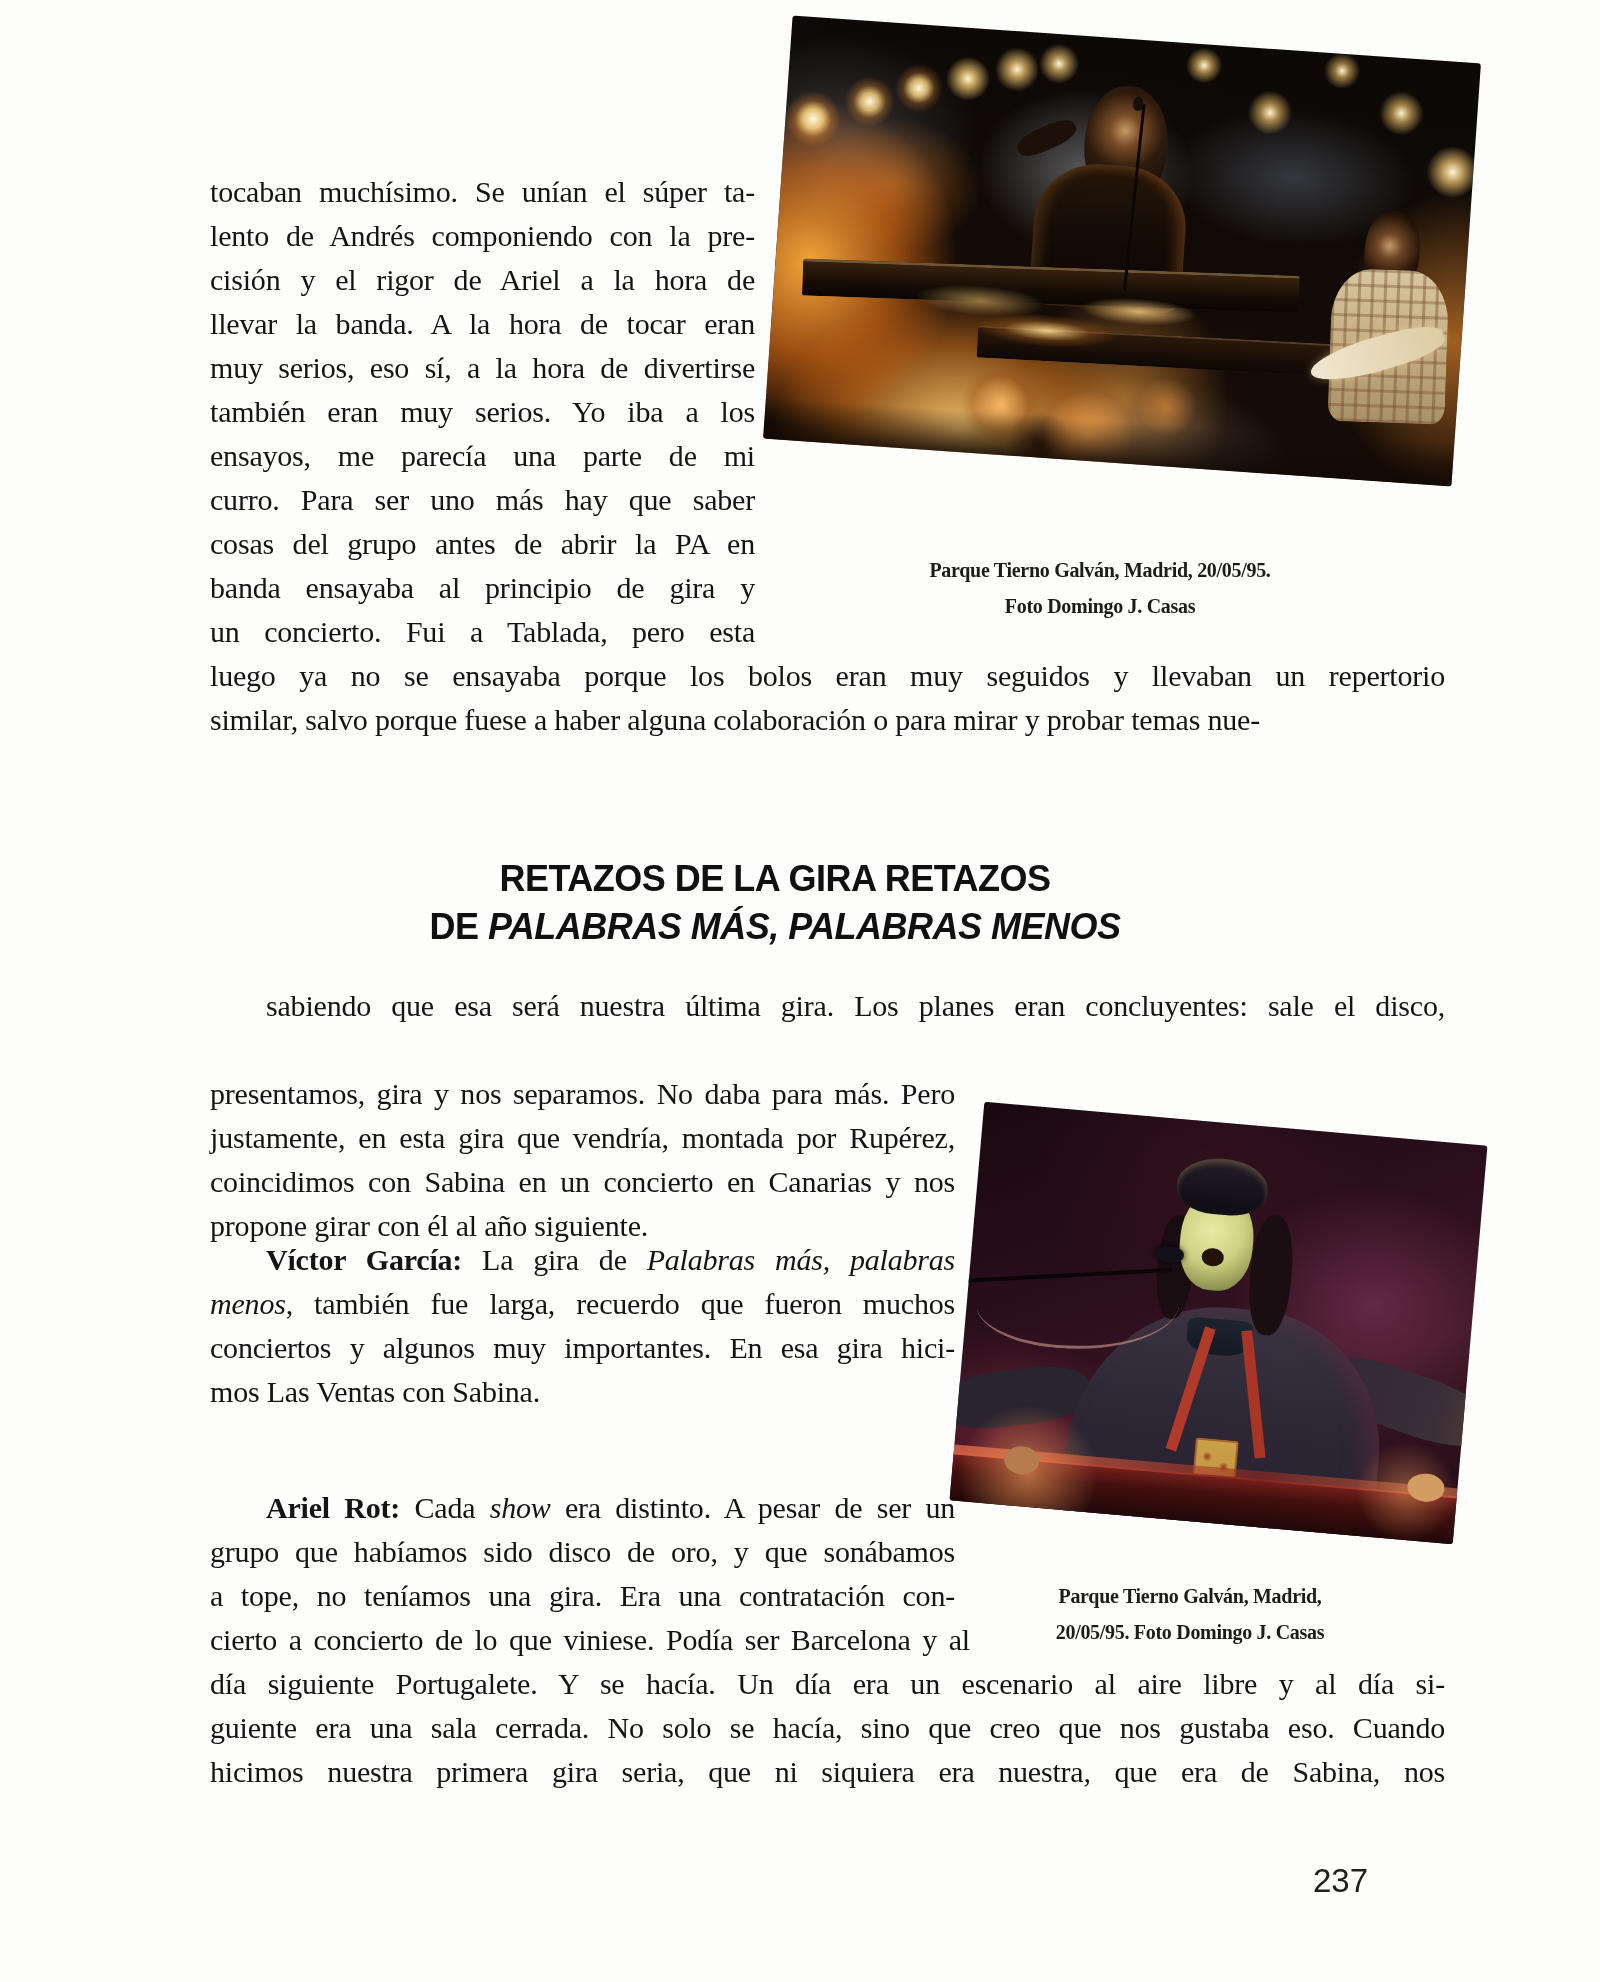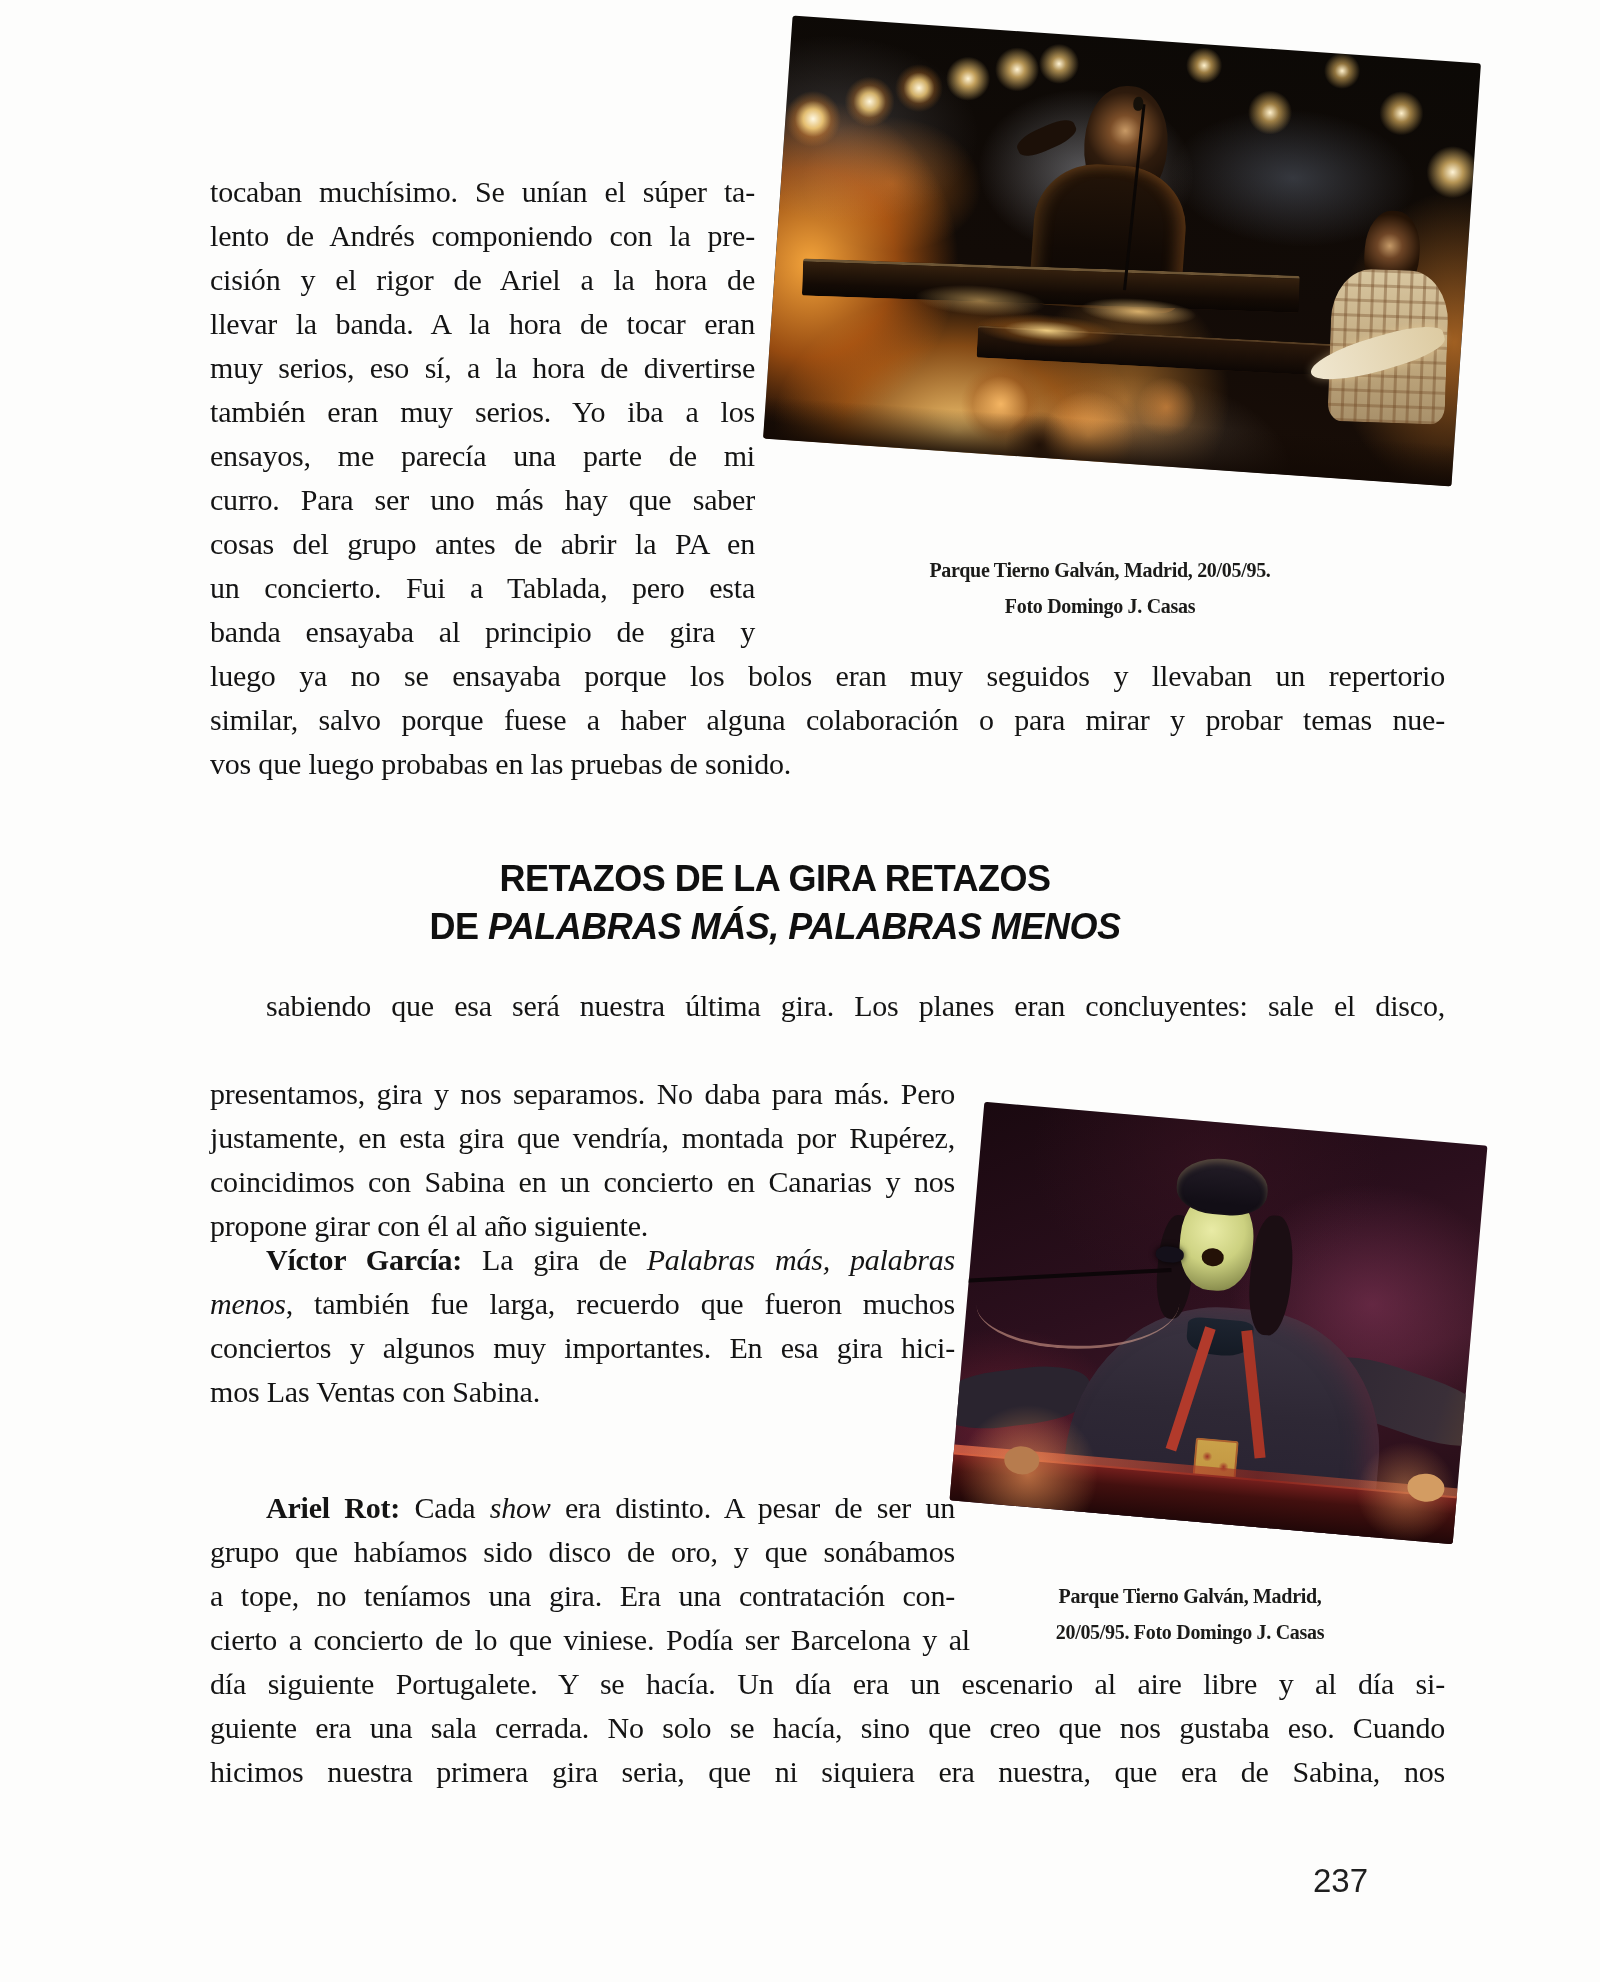--- a/index.html
+++ b/index.html
@@ -175,28 +175,27 @@
   <div class="textblock flow" style="left:210px;top:170px;width:545px;">
       <div class="tline"><span>tocaban muchísimo. Se unían el súper ta-</span></div>
       <div class="tline"><span>lento de Andrés componiendo con la pre-</span></div>
       <div class="tline"><span>cisión y el rigor de Ariel a la hora de</span></div>
       <div class="tline"><span>llevar la banda. A la hora de tocar eran</span></div>
       <div class="tline"><span>muy serios, eso sí, a la hora de divertirse</span></div>
       <div class="tline"><span>también eran muy serios. Yo iba a los</span></div>
       <div class="tline"><span>ensayos, me parecía una parte de mi</span></div>
       <div class="tline"><span>curro. Para ser uno más hay que saber</span></div>
       <div class="tline"><span>cosas del grupo antes de abrir la PA en</span></div>
+      <div class="tline"><span>banda ensayaba al principio de gira y</span></div>
       <div class="tline"><span>un concierto. Fui a Tablada, pero esta</span></div>
-      <div class="tline"><span>banda ensayaba al principio de gira y</span></div>
     </div>
 
   <div class="textblock endpara" style="left:210px;top:654px;width:1235px;">
       <div class="tline"><span>luego ya no se ensayaba porque los bolos eran muy seguidos y llevaban un repertorio</span></div>
       <div class="tline"><span>similar, salvo porque fuese a haber alguna colaboración o para mirar y probar temas nue-</span></div>
-      <div class="tline"><span>vos que luego probabas en las pruebas de sonido.</span></div>
     </div>
 
   <div class="heading">
       <div class="tline"><span>RETAZOS DE LA GIRA RETAZOS</span></div>
       <div class="tline"><span>DE </span><span class="i">PALABRAS MÁS, PALABRAS MENOS</span></div>
     </div>
 
   <div class="textblock indent" style="left:210px;top:984px;width:1235px;">
       <div class="tline"><span>sabiendo que esa será nuestra última gira. Los planes eran concluyentes: sale el disco,</span></div>
     </div>

